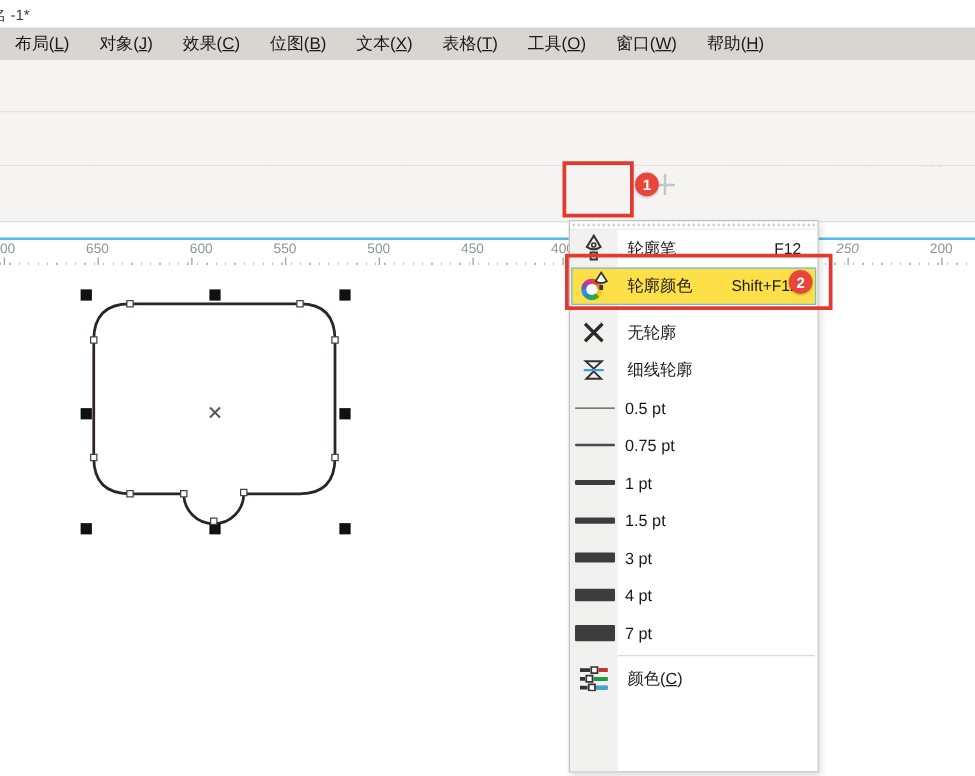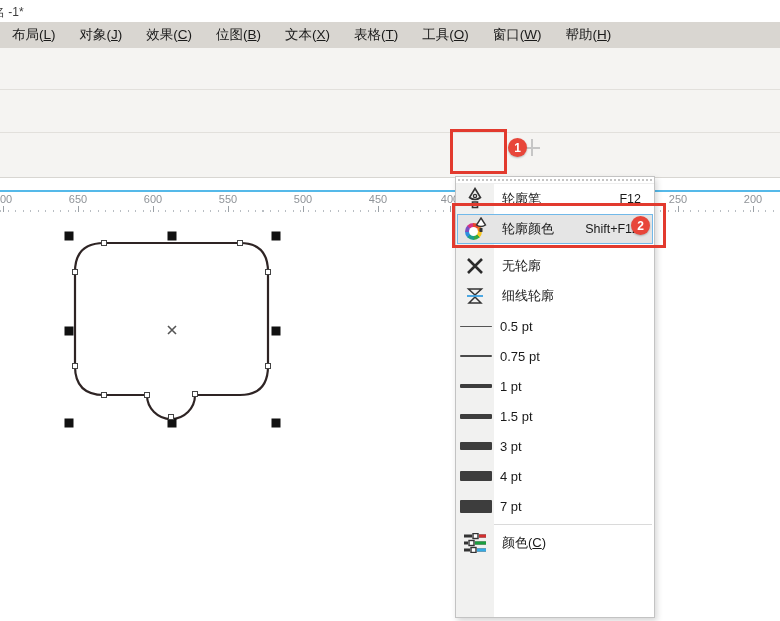--- a/index.html
+++ b/index.html
@@ -62,21 +62,21 @@
   
   #flyout { position:absolute; left:455px; top:176px; width:200px; height:442px; background:#fff;
     border:1px solid #c3c3c3; box-shadow:2px 3px 6px rgba(0,0,0,.16); z-index:20; }
   #flyout .grip { height:7px; border-bottom:1px solid #eee;
     background:radial-gradient(circle,#c4c4c4 0.9px,transparent 1.1px) 1px 1px / 4px 4px repeat; }
   #flyout .gutter { position:absolute; left:0; top:7px; bottom:0; width:38px; background:#f1f1f0; }
   .mi { position:relative; height:30px; display:flex; align-items:center; cursor:default; }
   .mi .mic { width:38px; display:flex; align-items:center; justify-content:center; flex:none; }
   .mi .mil { font-size:13px; color:#1a1a1a; margin-left:8px; white-space:nowrap; }
   .mi .mis { margin-left:auto; padding-right:13px; font-size:12.5px; color:#1a1a1a; }
-  .mi.hl { background:#e5e5e5; border:1px solid #72b9e9; height:30px; margin:0 1px; }
+  .mi.hl { background:#fde047; border:1px solid #72b9e9; height:30px; margin:0 1px; }
   .mi.hl .mic { width:36px; }
   .msep { height:1px; background:#dadada; margin:3px 2px 3px 38px; }
   .sw { margin-left:4px; width:32px; background:#3d3d3d; border-radius:1px; flex:none; }
 
   
   .redbox { position:absolute; border:3px solid #e23a2e; z-index:30; }
   .badge { position:absolute; width:19px; height:19px; border-radius:50%; background:#e8463a;
     color:#fff; font-size:12px; font-weight:700; display:flex; align-items:center; justify-content:center;
     z-index:31; box-shadow:0 1px 2px rgba(0,0,0,.25); }
   #pluscursor { position:absolute; left:523px; top:139px; width:17px; height:17px; z-index:5; }
@@ -420,31 +420,31 @@
   <div id="pluscursor"></div>
 
   <div id="ruler">
     <div class="blue"></div>
     <div class="dots"></div>
     <div id="ruler-labels">
         <span class="rlabel" style="left: -14px;">700</span>
         <div class="rtick" style="left: 3px;"></div>
         <span class="rlabel" style="left: 61px;">650</span>
         <div class="rtick" style="left: 78px;"></div>
-        <span class="rlabel" style="left: 136px;">600</span>
+        <span class="rlabel" style="left: 144px;">600</span>
         <div class="rtick" style="left: 153px;"></div>
         <span class="rlabel" style="left: 211px; text-align: center;">550</span>
         <div class="rtick" style="left: 228px;"></div>
         <span class="rlabel" style="left: 286px;">500</span>
         <div class="rtick" style="left: 303px;"></div>
         <span class="rlabel" style="left: 361px;">450</span>
         <div class="rtick" style="left: 378px;"></div>
         <span class="rlabel" style="left: 433px;">400</span>
         <div class="rtick" style="left: 450px;"></div>
-        <span class="rlabel" style="left: 661px;">250</span>
+        <span class="rlabel" style="left: 661px; font-style: italic;">250</span>
         <div class="rtick" style="left: 678px;"></div>
         <span class="rlabel" style="left: 736px;">200</span>
         <div class="rtick" style="left: 753px;"></div>
       </div>
   </div>
 
   <div id="canvas">
     <svg class="abs" style="left:50px;top:4px" width="250" height="225" viewBox="0 0 250 225">
       <path d="M54 23 H190 Q218 23 218 52 V146 Q218 175 190 175 H145 A24 24 0 0 1 97 175 H54 Q25 175 25 146 V52 Q25 23 54 23 Z" fill="none" stroke="#2e2424" stroke-width="2.2"></path>
       <g fill="#111">

